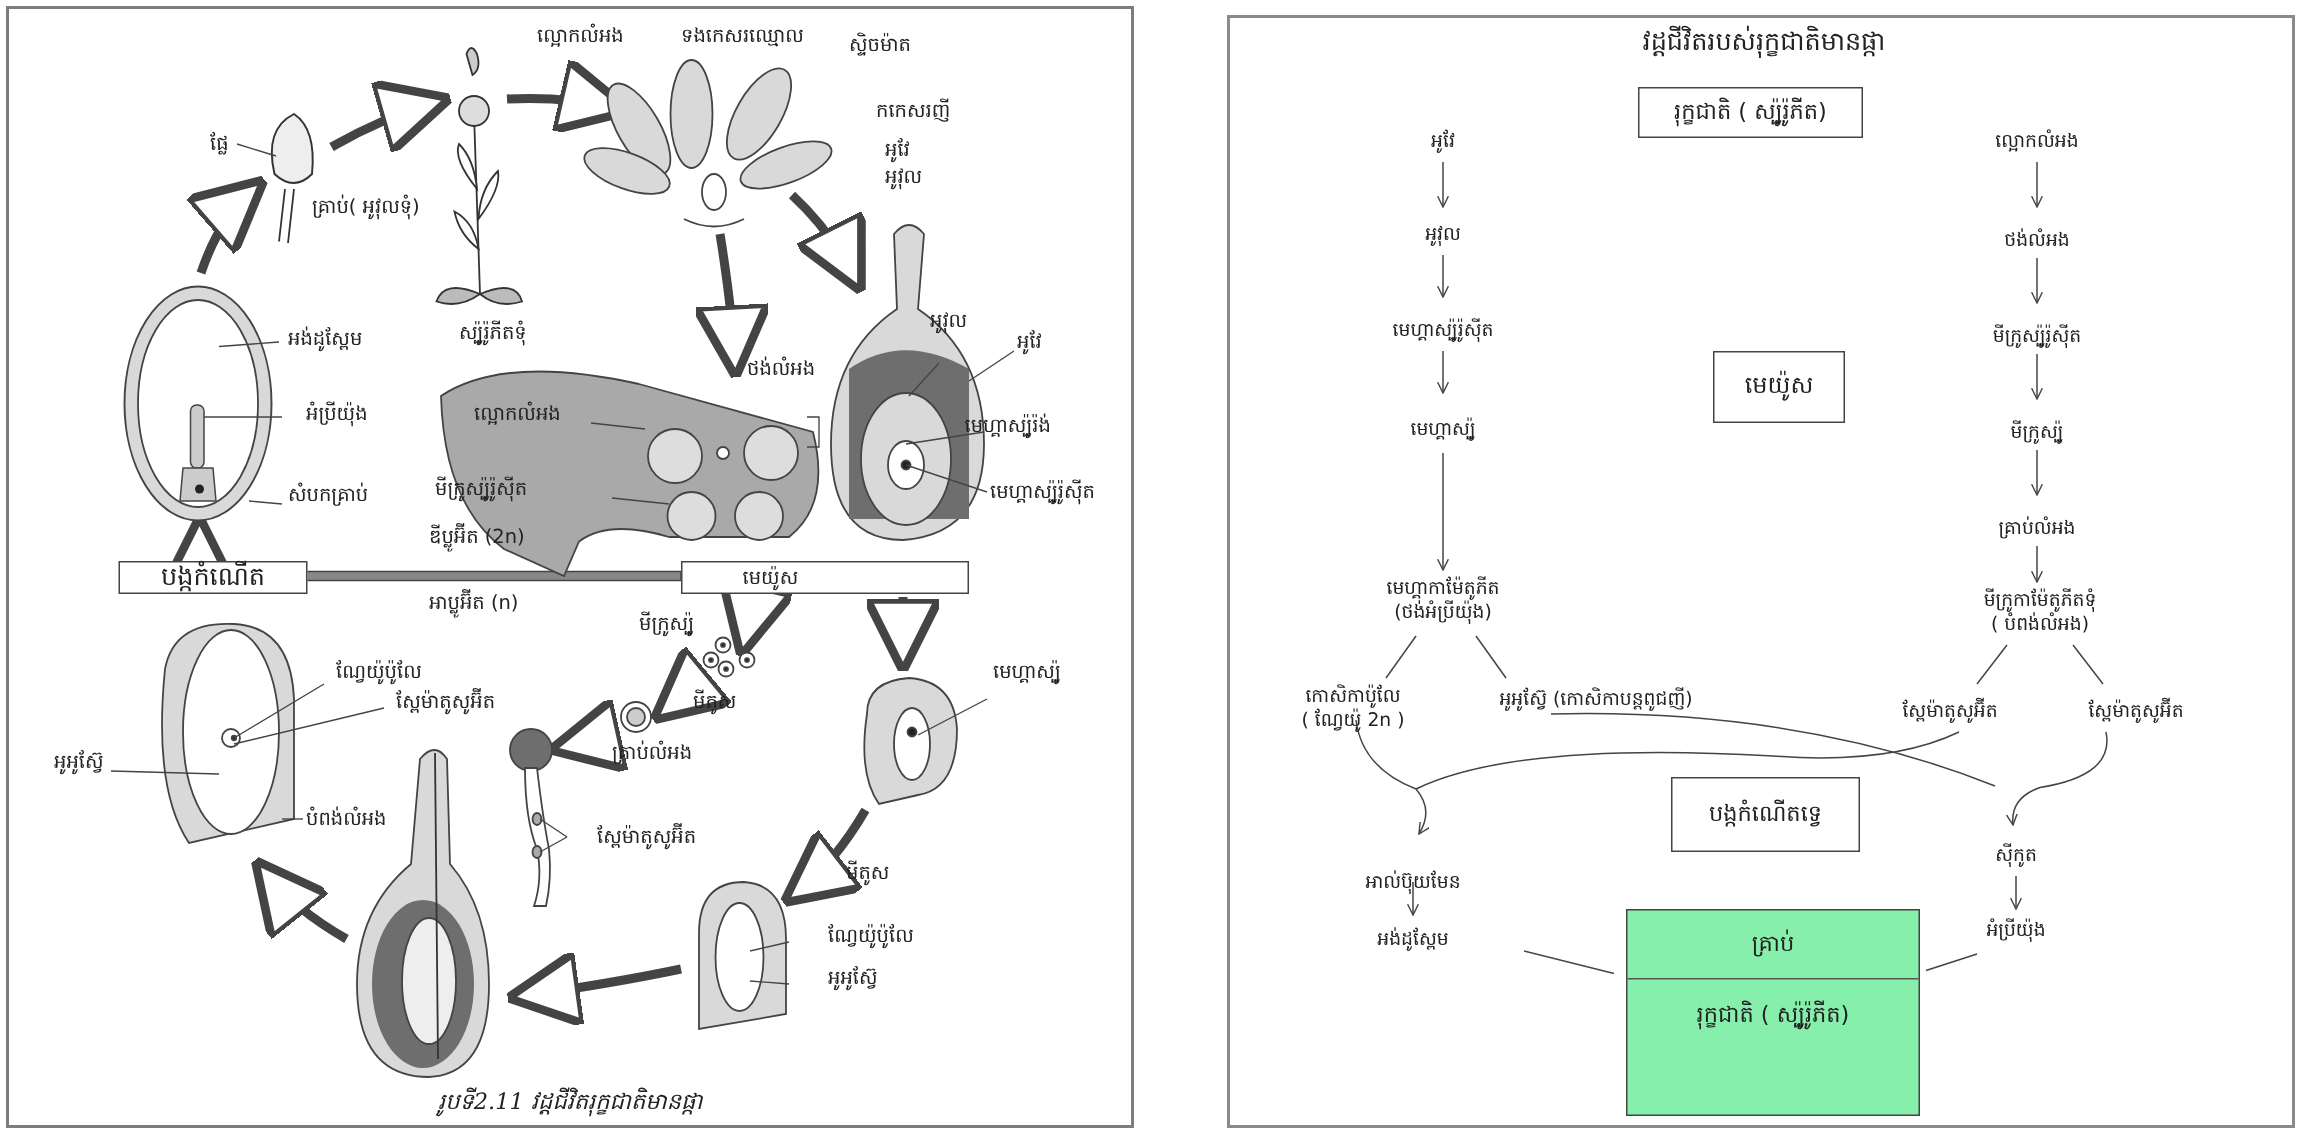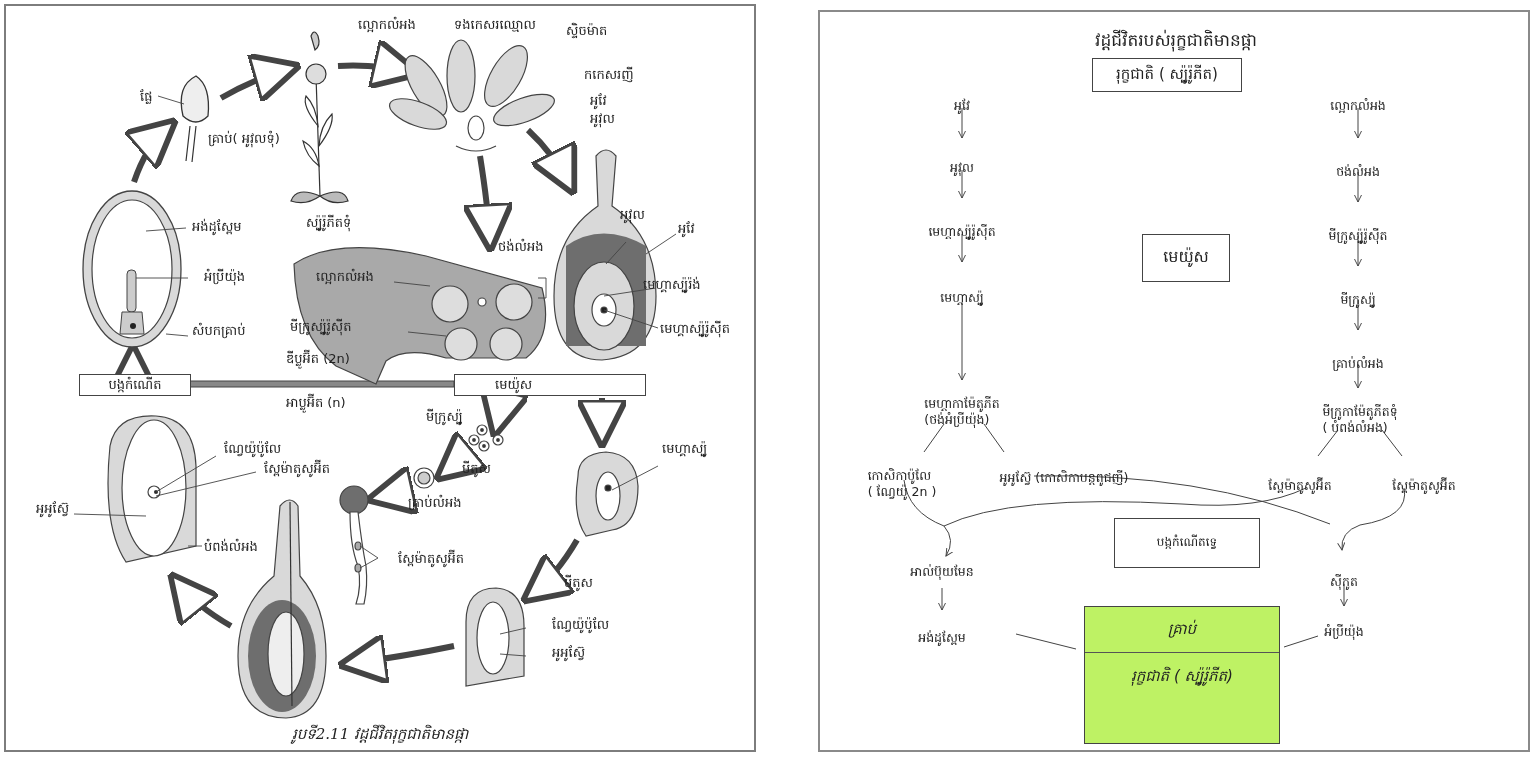--- a/index.html
+++ b/index.html
@@ -4,26 +4,26 @@
 <style>
   html, body { margin:0; padding:0; background:#ffffff; }
   body { width:1534px; height:757px; position:relative; overflow:hidden;
          font-family:"DejaVu Sans", sans-serif; color:#222; }
   .panel { position:absolute; border:2px solid #8a8a8a; background:#fff; box-sizing:border-box; }
   #left-panel { left:4px; top:4px; width:752px; height:748px; border-color:#7d7d7d; }
   #right-panel { left:818px; top:10px; width:712px; height:742px; }
   .lbl { position:absolute; font-size:13px; white-space:nowrap; color:#222; line-height:1.1; }
   .box { position:absolute; border:1.5px solid #444; background:#fff; display:flex;
          align-items:center; justify-content:center; font-size:15px; box-sizing:border-box; }
-  .fc-lbl { position:absolute; font-size:12.5px; white-space:nowrap; text-align:left;
-            transform:translateX(-50%); line-height:1.25;margin-top:12px; }
+  .fc-lbl { position:absolute; font-size:12.5px; white-space:nowrap; text-align:center;
+            transform:translateX(-50%); line-height:1.25; }
   .caption { position:absolute; font-style:italic; font-weight:normal; font-size:15px;
              font-family:"DejaVu Serif", serif; }
   svg { position:absolute; left:0; top:0; overflow:visible; }
-  .stack { position:absolute; border:1.5px solid #444; box-sizing:border-box; background:#bef264;font-style:italic; }
+  .stack { position:absolute; border:1.5px solid #444; box-sizing:border-box; background:#86efac; }
   .stack div { display:flex; align-items:center; justify-content:center; font-size:15px;
                border-bottom:1.2px solid #555; box-sizing:border-box; }
   .stack div:last-child { border-bottom:none; }
 </style>
 </head>
 <body>
 
 <div id="left-panel" class="panel">
   <svg width="752" height="748">
     <defs>
@@ -184,21 +184,21 @@
   <span class="lbl" style="left:186px;top:318px">សំបកគ្រាប់</span>
   <span class="lbl" style="left:492px;top:234px">ថង់លំអង</span>
   <span class="lbl" style="left:310px;top:264px">ល្អោកលំអង</span>
   <span class="lbl" style="left:284px;top:314px">មីក្រូស្ប៉ូរ៉ូស៊ីត</span>
   <span class="lbl" style="left:614px;top:202px">អូវុល</span>
   <span class="lbl" style="left:672px;top:216px">អូវែ</span>
   <span class="lbl" style="left:637px;top:272px">មេហ្គាស្ប៉ូរ៉ង់</span>
   <span class="lbl" style="left:654px;top:316px">មេហ្គាស្ប៉ូរ៉ូស៊ីត</span>
   <span class="lbl" style="left:280px;top:346px">ឌីប្លូអ៊ីត (2n)</span>
   <span class="lbl" style="left:280px;top:390px">អាប្លូអ៊ីត (n)</span>
-  <div class="box" style="left:73px;top:368px;width:112px;height:22px;font-size:13px">បង្កកំណើត</div>
+  <div class="box" style="left:73px;top:368px;width:126px;height:22px;font-size:17px">បង្កកំណើត</div>
   <div class="box" style="left:448px;top:368px;width:192px;height:22px;font-size:13px;justify-content:flex-start;padding-left:40px">មេយ៉ូស</div>
   <span class="lbl" style="left:420px;top:404px">មីក្រូស្ប៉ូ</span>
   <span class="lbl" style="left:456px;top:456px">មីតូស</span>
   <span class="lbl" style="left:402px;top:490px">គ្រាប់លំអង</span>
   <span class="lbl" style="left:392px;top:546px">ស្ពែម៉ាតូសូអ៊ីត</span>
   <span class="lbl" style="left:656px;top:436px">មេហ្គាស្ប៉ូ</span>
   <span class="lbl" style="left:558px;top:570px">មីតូស</span>
   <span class="lbl" style="left:546px;top:612px">ណែ្វយ៉ូប៉ូលែ</span>
   <span class="lbl" style="left:546px;top:640px">អូអូស្វ៊ែ</span>
   <span class="lbl" style="left:218px;top:436px">ណែ្វយ៉ូប៉ូលែ</span>
@@ -253,37 +253,37 @@
   <span class="fc-lbl" style="left:142px;top:266px">មេហ្គាស្ប៉ូ</span>
   <div class="fc-lbl" style="left:142px;top:372px">
     <div>មេហ្គាកាម៉ែតូភីត</div>
     <div>(ថង់អំប្រីយ៉ុង)</div>
   </div>
   <div class="fc-lbl" style="left:82px;top:444px">
     <div>កោសិកាប៉ូលែ</div>
     <div>( ណែ្វយ៉ូ 2n )</div>
   </div>
   <span class="fc-lbl" style="left:244px;top:446px">អូអូស្វ៊ែ (កោសិកាបន្តពូជញី)</span>
-  <span class="fc-lbl" style="left:122px;top:540px">អាល់ប៊ុយមែន</span>
+  <span class="fc-lbl" style="left:122px;top:568px">អាល់ប៊ុយមែន</span>
   <span class="fc-lbl" style="left:122px;top:606px">អង់ដូស្ពែម</span>
 
   <span class="fc-lbl" style="left:538px;top:74px">ល្អោកលំអង</span>
   <span class="fc-lbl" style="left:538px;top:140px">ថង់លំអង</span>
   <span class="fc-lbl" style="left:538px;top:204px">មីក្រូស្ប៉ូរ៉ូស៊ីត</span>
   <span class="fc-lbl" style="left:538px;top:268px">មីក្រូស្ប៉ូ</span>
   <span class="fc-lbl" style="left:538px;top:332px">គ្រាប់លំអង</span>
   <div class="fc-lbl" style="left:540px;top:380px">
     <div>មីក្រូកាម៉ែតូភីតទុំ</div>
     <div>( បំពង់លំអង)</div>
   </div>
   <span class="fc-lbl" style="left:480px;top:454px">ស្ពែម៉ាតូសូអ៊ីត</span>
   <span class="fc-lbl" style="left:604px;top:454px">ស្ពែម៉ាតូសូអ៊ីត</span>
   <span class="fc-lbl" style="left:524px;top:550px">ស៊ីកូត</span>
   <span class="fc-lbl" style="left:524px;top:600px">អំប្រីយ៉ុង</span>
 
   <div class="box" style="left:322px;top:222px;width:88px;height:48px;font-size:16px">មេយ៉ូស</div>
-  <div class="box" style="left:294px;top:506px;width:146px;height:50px;font-size:12px">បង្កកំណើតទ្វេ</div>
+  <div class="box" style="left:294px;top:506px;width:126px;height:50px;font-size:15px">បង្កកំណើតទ្វេ</div>
 
   <div class="stack" style="left:264px;top:594px;width:196px;height:138px">
     <div style="height:46px">គ្រាប់</div>
     <div style="height:47px">រុក្ខជាតិ ( ស្ប៉ូរ៉ូភីត)</div>
   </div>
 </div>
 
 </body></html>

